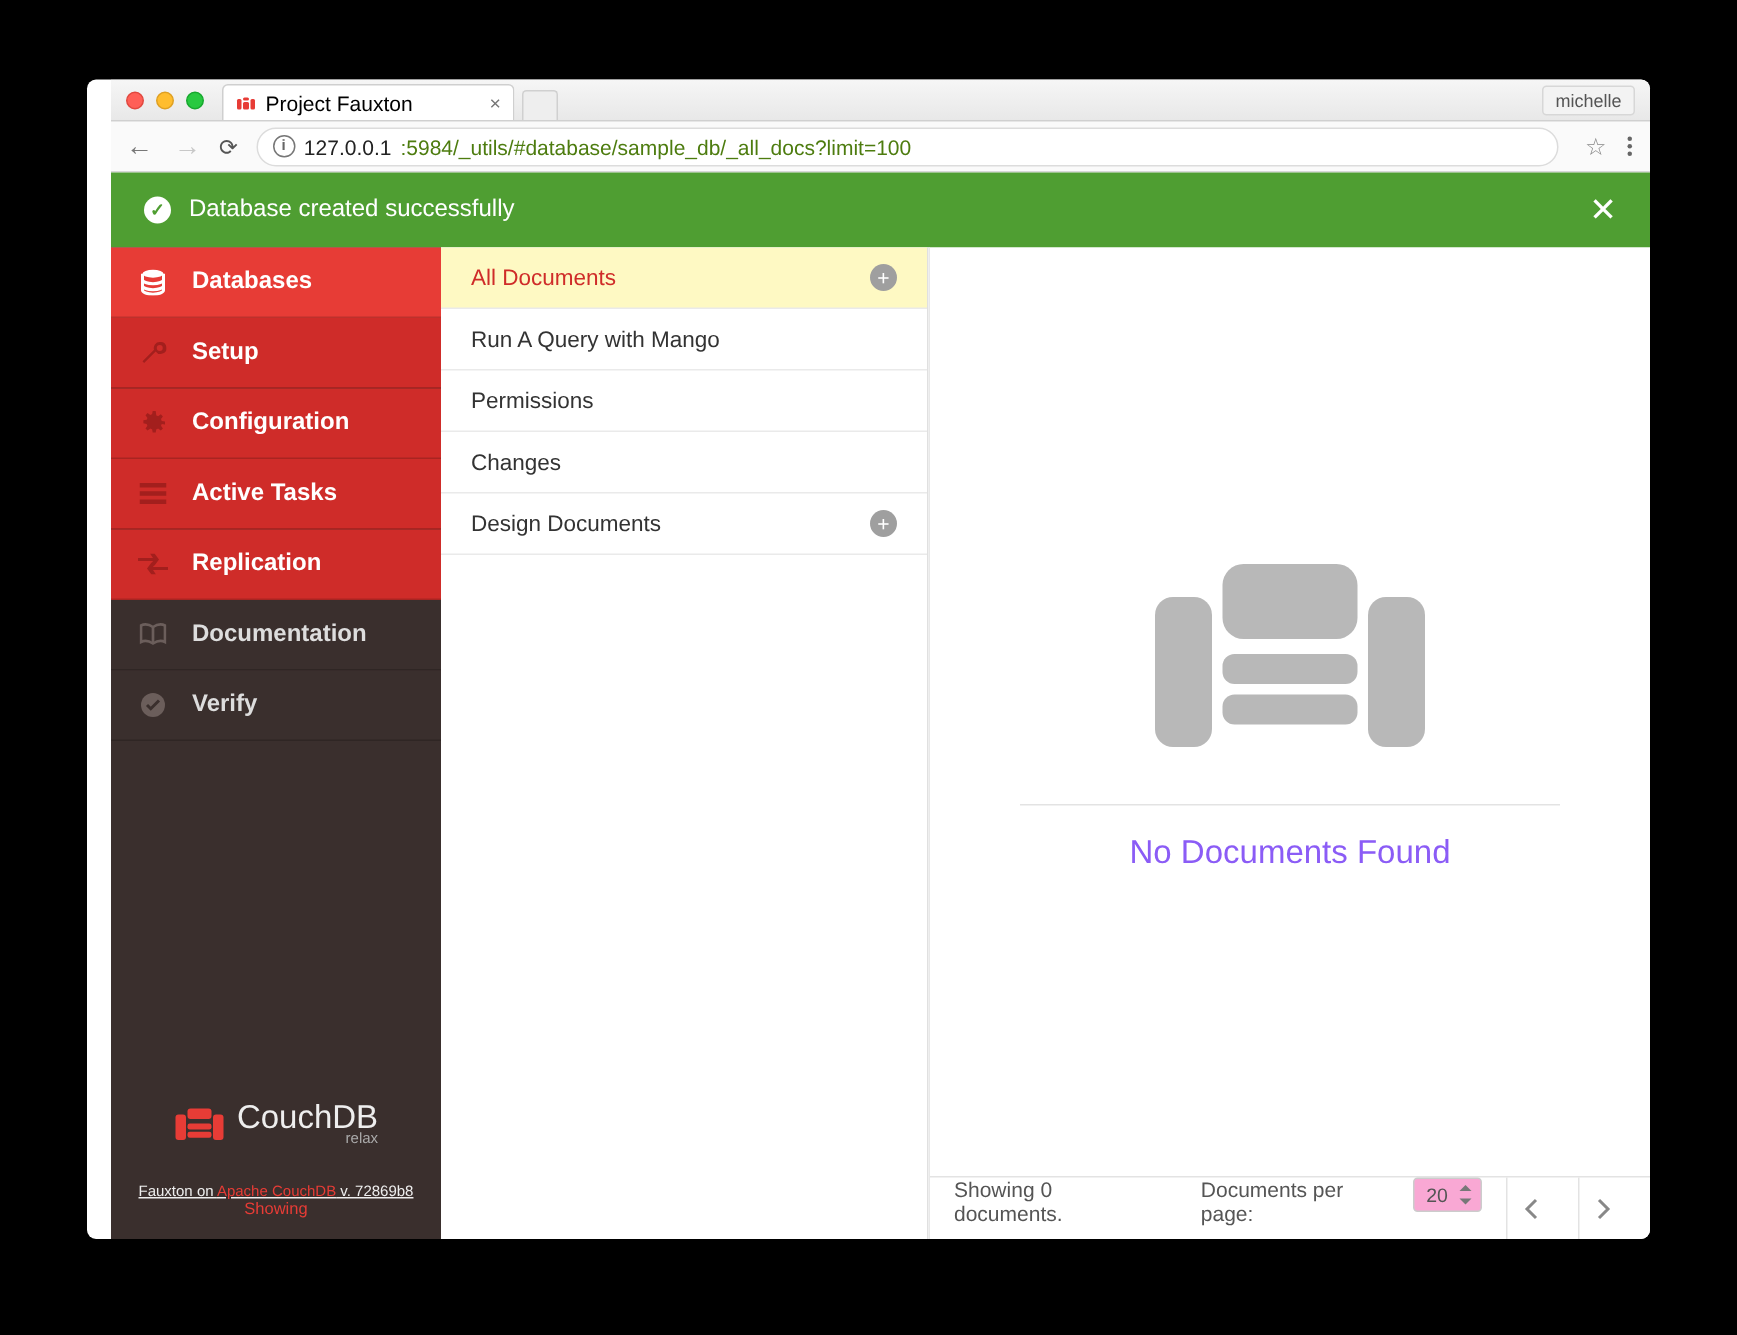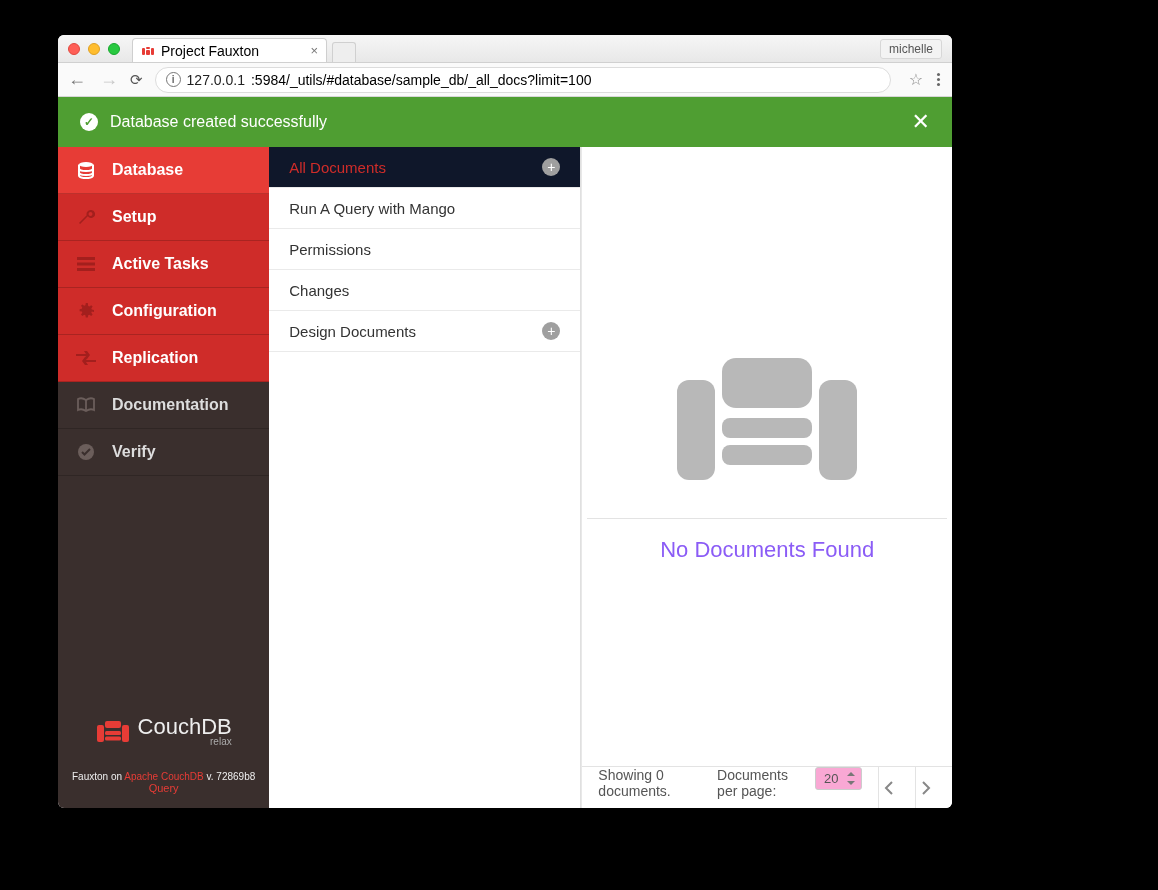--- a/index.html
+++ b/index.html
@@ -7,29 +7,30 @@
   background: #000;
   font-family: "Helvetica Neue", Arial, sans-serif;
   font-size: 14px;
   width: 1158px;
   height: 890px;
   overflow: hidden;
 }
 .browser-window {
   position: absolute;
   left: 58px;
-  top: 35px;
-  width: 894px;
+  top: 53px;
+  width: 1042px;
   height: 773px;
   background: #fff;
   border-radius: 6px;
   box-shadow: 0 20px 60px rgba(0,0,0,0.6);
   overflow: hidden;
   display: flex;
   flex-direction: column;
+  padding-left: 16px;
 }
 
 .titlebar {
   height: 28px;
   background: linear-gradient(#f6f6f6,#e8e8e8);
   border-bottom: 1px solid #d0d0d0;
   display: flex;
   align-items: center;
   padding: 0 10px;
   position: relative;
@@ -51,21 +52,21 @@
 .newtab{width:24px;height:20px;border:1px solid #d0d0d0;border-bottom:none;border-radius:3px 3px 0 0;background:#eee;margin-left:6px;}
 .user-chip{position:absolute;right:10px;top:4px;background:#f3f3f3;border:1px solid #d7d7d7;border-radius:3px;padding:2px 8px;font-size:12px;color:#555;}
 
 .toolbar{height:34px;border-bottom:1px solid #d7d7d7;display:flex;align-items:center;padding:0 10px;gap:12px;background:#fafafa;}
 .nav-arrows{display:flex;gap:14px;color:#777;font-size:18px;}
 .nav-arrows .disabled{color:#c8c8c8;cursor:default;}
 .reload{color:#555;font-size:15px;}
 .omnibox{flex:1;display:flex;align-items:center;border:1px solid #dcdcdc;border-radius:15px;height:26px;padding:0 10px;gap:6px;background:#fff;font-size:14px;color:#333;}
 .omnibox .info{width:15px;height:15px;border:1.5px solid #777;border-radius:50%;display:flex;align-items:center;justify-content:center;font-size:10px;color:#666;font-weight:bold;}
 .omnibox .url-host{color:#222;}
-.omnibox .url-rest{color:#000000;}
+.omnibox .url-rest{color:#4d7c0f;}
 .star{color:#888;font-size:16px;margin-left:6px;}
 .kebab{display:flex;flex-direction:column;gap:2px;padding:0 2px;}
 .kebab span{width:3px;height:3px;background:#666;border-radius:50%;}
 
 .notif{height:50px;background:#4f9e32;color:#fff;display:flex;align-items:center;padding:0 22px;font-size:16px;}
 .notif .check{width:18px;height:18px;background:#fff;border-radius:50%;display:flex;align-items:center;justify-content:center;color:#4f9e32;font-size:12px;margin-right:12px;font-weight:bold;}
 .notif .close-x{margin-left:auto;font-size:22px;cursor:pointer;color:#fff;}
 
 .app{flex:1;display:flex;min-height:0;}
 
@@ -73,25 +74,25 @@
 .sidebar-item{height:47px;display:flex;align-items:center;padding:0 18px;gap:16px;font-size:16px;font-weight:600;cursor:pointer;border-bottom:1px solid rgba(0,0,0,0.18);}
 .si-red{background:#cf2c29;}
 .si-active{background:#e73c36;}
 .si-dark{background:#3a2f2d;color:#ddd;}
 .sidebar-item .icon{width:20px;display:flex;justify-content:center;color:inherit;}
 .sidebar-footer{margin-top:auto;text-align:center;padding:14px 10px;font-size:11px;color:#eee;}
 .sidebar-footer .logo{display:flex;align-items:center;justify-content:center;gap:8px;margin-bottom:24px;}
 .sidebar-footer .brand{font-size:22px;font-weight:300;color:#eee;line-height:1;}
 .sidebar-footer .relax{font-size:10px;color:#aaa;display:block;text-align:right;margin-top:-2px;}
 .sidebar-footer a{color:#e73c36;text-decoration:none;}
-.sidebar-footer .line{font-size:10px;}
+.sidebar-footer .line{font-size:10px;text-decoration:underline;}
 
 .subside{width:325px;background:#fff;border-right:1px solid #e0e0e0;display:flex;flex-direction:column;}
 .sub-item{height:41px;display:flex;align-items:center;padding:0 20px;border-bottom:1px solid #eaeaea;font-size:15px;color:#333;cursor:pointer;justify-content:space-between;}
-.sub-item.active{background:#0f172a;color:#cf2c29;}
+.sub-item.active{background:#fef9c3;color:#cf2c29;}
 .sub-item .plus{width:18px;height:18px;background:#9f9f9f;border-radius:50%;color:#fff;display:flex;align-items:center;justify-content:center;font-size:14px;line-height:1;}
 
 .main{flex:1;background:#fff;display:flex;flex-direction:column;border-left:1px solid #e8e8e8;}
 .empty{flex:1;display:flex;flex-direction:column;align-items:center;justify-content:center;color:#666;}
 .couch-svg{margin-bottom:18px;}
 .empty hr{width:360px;border:none;border-top:1px solid #e3e3e3;margin-bottom:18px;}
 .empty-title{font-size:22px;color:#8b5cf6;font-weight:400;}
 .pager{height:42px;border-top:1px solid #e3e3e3;display:flex;align-items:flex-start;padding:0 16px;gap:16px;font-size:14px;color:#555;}
 .pager .spacer{flex:1;}
 .select{border:1px solid #ccc;border-radius:3px;padding:3px 22px 3px 8px;background:#f9a8d4;position:relative;font-size:13px;}
@@ -159,47 +160,47 @@
     <div class="sidebar">
       <div class="sidebar-item si-active">
         <span class="icon">
           <svg width="18" height="18" viewBox="0 0 18 18" fill="#fff">
               <ellipse cx="9" cy="3.5" rx="7" ry="2.6"></ellipse>
               <path d="M2 3.5v4c0 1.4 3.1 2.6 7 2.6s7-1.2 7-2.6v-4" fill="none" stroke="#fff" stroke-width="2"></path>
               <path d="M2 7.5v4c0 1.4 3.1 2.6 7 2.6s7-1.2 7-2.6v-4" fill="none" stroke="#fff" stroke-width="2"></path>
               <path d="M2 11.5v3c0 1.4 3.1 2.6 7 2.6s7-1.2 7-2.6v-3" fill="none" stroke="#fff" stroke-width="2"></path>
             </svg>
         </span>
-        <span>Database</span>
+        <span>Databases</span>
       </div>
       <div class="sidebar-item si-red">
         <span class="icon">
           <svg width="18" height="18" viewBox="0 0 18 18" fill="#a31f1d">
               <path d="M13.5 2a4 4 0 0 0-3.8 5.2L2 14.9l1.1 1.1 7.7-7.7A4 4 0 1 0 13.5 2zm0 2a2 2 0 1 1 0 4 2 2 0 0 1 0-4z"></path>
             </svg>
         </span>
         <span>Setup</span>
+      </div>
+      <div class="sidebar-item si-red">
+        <span class="icon">
+          <svg width="18" height="18" viewBox="0 0 18 18" fill="#a31f1d">
+              <path d="M9 6a3 3 0 1 0 0 6 3 3 0 0 0 0-6zm8 4v-2l-2.2-.4a6 6 0 0 0-.5-1.2l1.3-1.8-1.4-1.4-1.8 1.3a6 6 0 0 0-1.2-.5L10.8 1h-2l-.4 2.2a6 6 0 0 0-1.2.5L5.4 2.4 4 3.8l1.3 1.8a6 6 0 0 0-.5 1.2L2.6 7.2v2l2.2.4c.1.4.3.8.5 1.2L4 12.6 5.4 14l1.8-1.3c.4.2.8.4 1.2.5l.4 2.2h2l.4-2.2c.4-.1.8-.3 1.2-.5l1.8 1.3 1.4-1.4-1.3-1.8c.2-.4.4-.8.5-1.2L17 10z"></path>
+            </svg>
+        </span>
+        <span>Configuration</span>
       </div>
       <div class="sidebar-item si-red">
         <span class="icon">
           <svg width="18" height="14" viewBox="0 0 18 14" fill="#a31f1d">
               <rect y="0" width="18" height="3"></rect>
               <rect y="5.5" width="18" height="3"></rect>
               <rect y="11" width="18" height="3"></rect>
             </svg>
         </span>
         <span>Active Tasks</span>
-      </div>
-      <div class="sidebar-item si-red">
-        <span class="icon">
-          <svg width="18" height="18" viewBox="0 0 18 18" fill="#a31f1d">
-              <path d="M9 6a3 3 0 1 0 0 6 3 3 0 0 0 0-6zm8 4v-2l-2.2-.4a6 6 0 0 0-.5-1.2l1.3-1.8-1.4-1.4-1.8 1.3a6 6 0 0 0-1.2-.5L10.8 1h-2l-.4 2.2a6 6 0 0 0-1.2.5L5.4 2.4 4 3.8l1.3 1.8a6 6 0 0 0-.5 1.2L2.6 7.2v2l2.2.4c.1.4.3.8.5 1.2L4 12.6 5.4 14l1.8-1.3c.4.2.8.4 1.2.5l.4 2.2h2l.4-2.2c.4-.1.8-.3 1.2-.5l1.8 1.3 1.4-1.4-1.3-1.8c.2-.4.4-.8.5-1.2L17 10z"></path>
-            </svg>
-        </span>
-        <span>Configuration</span>
       </div>
       <div class="sidebar-item si-red">
         <span class="icon">
           <svg width="20" height="14" viewBox="0 0 20 14" fill="#a31f1d">
               <path d="M0 3h10l-2-3h3l3 4-3 4h-3l2-3H0zM20 11H10l2 3H9l-3-4 3-4h3l-2 3h10z"></path>
             </svg>
         </span>
         <span>Replication</span>
       </div>
       <div class="sidebar-item si-dark">
@@ -231,21 +232,21 @@
               <rect x="9" y="2" width="16" height="7" rx="2" fill="#e73c36"></rect>
             </svg>
           <div>
             <div class="brand">CouchDB</div>
             <span class="relax">relax</span>
           </div>
         </div>
         <div class="line">
           <span>Fauxton on </span><a href="#">Apache CouchDB</a><span> v. 72869b8</span>
         </div>
-        <div><a href="#">Query</a></div>
+        <div><a href="#">Showing</a></div>
       </div>
     </div>
 
     <div class="subside">
       <div class="sub-item active">
         <span>All Documents</span>
         <span class="plus">+</span>
       </div>
       <div class="sub-item">
         <span>Run A Query with Mango</span>

